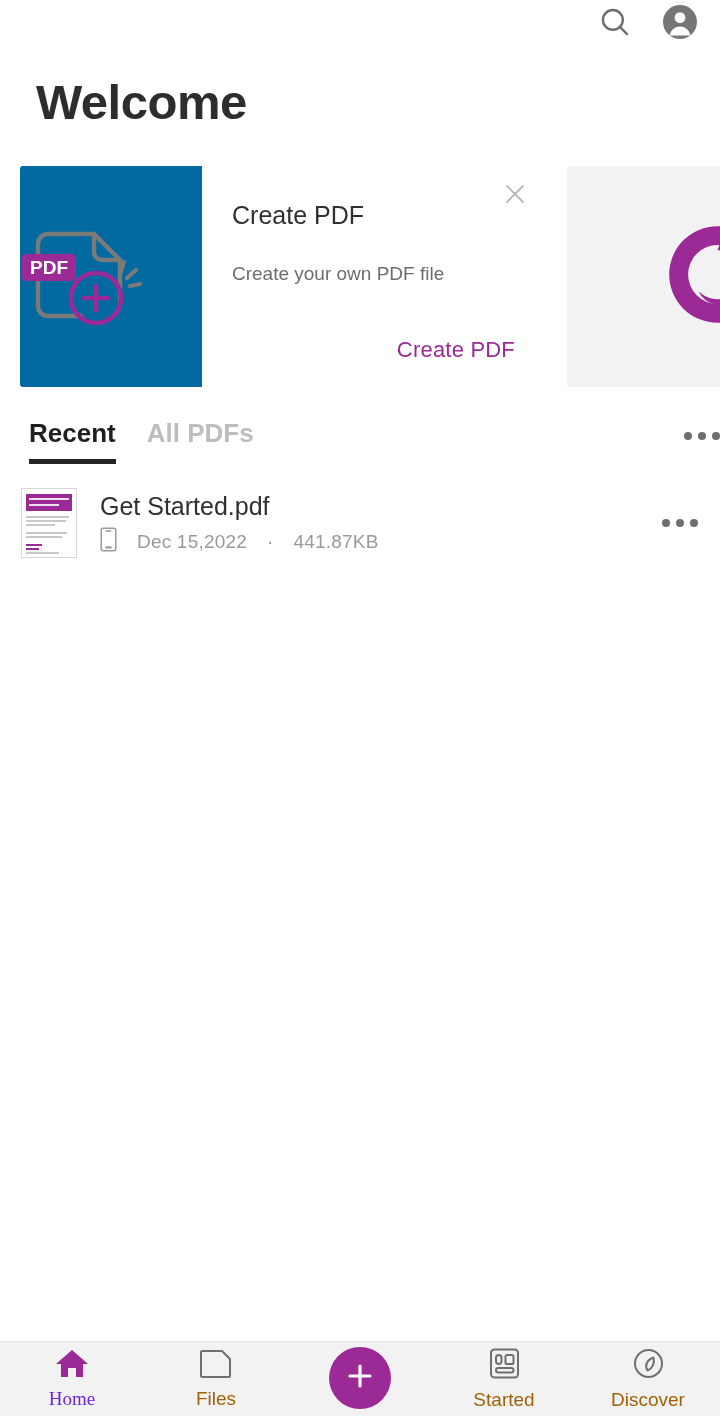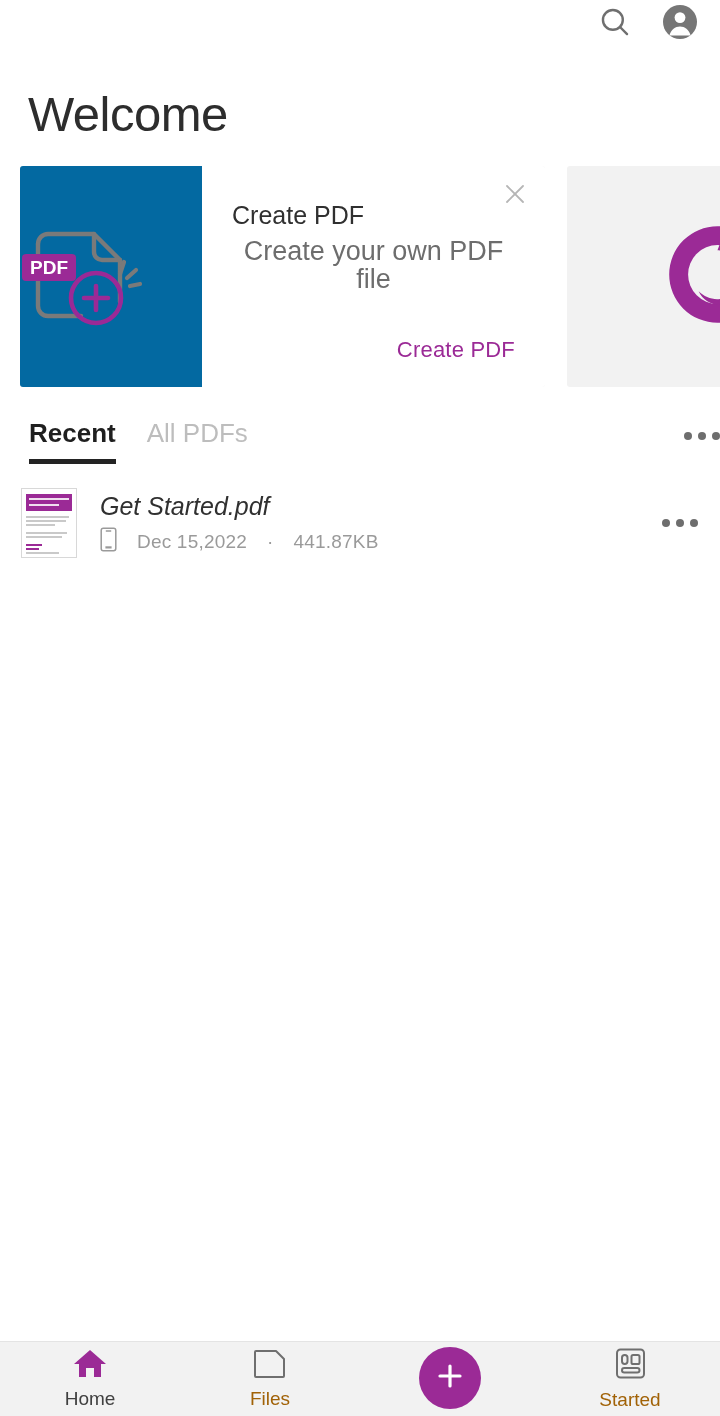--- a/index.html
+++ b/index.html
@@ -35,27 +35,26 @@
     justify-content: center;
     cursor: pointer;
   }
   .search-icon svg { display: block; }
   .avatar-icon svg { display: block; }
 
   
   .page-title {
     position: absolute;
     top: 72px;
-    left: 28px;
+    left: 36px;
     font-size: 49px;
-    font-weight: normal;
+    font-weight: bold;
     color: #2d2d2d;
     letter-spacing: -0.5px;
     line-height: 60px;
-    margin-top: 12px;
   }
 
   
   .cards-row {
     position: absolute;
     top: 166px;
     left: 20px;
     display: flex;
     gap: 22px;
   }
@@ -89,25 +88,24 @@
     flex-direction: column;
   }
 
   .card-title {
     font-size: 25px;
     color: #303030;
     line-height: 32px;
   }
 
   .card-sub {
-    font-size: 27px;
+    font-size: 19px;
     color: #6d6d6d;
-    margin-top: 6px;
+    margin-top: 29px;
     line-height: 28px;
-    text-align: center;
   }
 
   .card-cta {
     position: absolute;
     right: 30px;
     bottom: 24px;
     font-size: 22px;
     color: #9b2a96;
     cursor: pointer;
     letter-spacing: 0.2px;
@@ -145,21 +143,21 @@
     padding-left: 29px;
   }
   .tab {
     font-size: 26px;
     cursor: pointer;
     padding-bottom: 14px;
     position: relative;
     line-height: 34px;
   }
   .tab.active { color: #1f1f1f; font-weight: bold; }
-  .tab.inactive { color: #bdbdbd; font-weight: normal; margin-left: 31px; }
+  .tab.inactive { color: #bdbdbd; font-weight: bold; margin-left: 31px; }
   .tab.active::after {
     content: "";
     position: absolute;
     left: 0; right: 0; bottom: 0;
     height: 5px;
     background: #232323;
   }
   .tabs-more {
     margin-left: auto;
     display: flex;
@@ -212,21 +210,20 @@
   .thumb-band i.l2 { top: 10px; width: 30px; }
   .thumb-line { height: 1.5px; background: #c9c9c9; margin-bottom: 2.5px; }
   .thumb-gap { height: 4px; }
   .thumb-line.purple { background: #9b2a96; }
 
   .file-info { margin-left: 23px; }
   .file-name {
     font-size: 25px;
     color: #303030;
     line-height: 32px;
-    font-style: italic;
   }
   .file-meta {
     display: flex;
     align-items: center;
     margin-top: 5px;
     gap: 20px;
   }
   .file-meta-text {
     font-size: 19px;
     color: #9a9a9a;
@@ -260,21 +257,21 @@
     align-items: center;
     justify-content: center;
     gap: 5px;
     cursor: pointer;
   }
   .nav-label {
     font-size: 19px;
     color: #a16207;
     line-height: 22px;
   }
-  .nav-item.active .nav-label { color: #404040; }
+  .nav-item.active .nav-label { color: #6d28d9; font-family: Liberation Serif, serif; }
   .nav-fab-wrap {
     flex: 1;
     height: 100%;
     display: flex;
     align-items: center;
     justify-content: center;
   }
   .fab {
     width: 62px;
     height: 62px;
@@ -445,13 +442,22 @@
       <svg width="33" height="33" viewBox="0 0 33 33" fill="none" stroke="#6f6f6f" stroke-width="2">
         <rect x="3" y="2.5" width="27" height="28" rx="3.5"></rect>
         <rect x="8" y="8" width="5.5" height="9" rx="2.7"></rect>
         <rect x="17.5" y="8" width="8" height="9" rx="1.6"></rect>
         <rect x="8" y="21" width="17.5" height="4.6" rx="2.3"></rect>
       </svg>
     </span>
     <span class="nav-label">Started</span>
   </div>
 
+  <div class="nav-item">
+    <span>
+      <svg width="33" height="33" viewBox="0 0 33 33" fill="none" stroke="#6f6f6f" stroke-width="2">
+        <circle cx="16.5" cy="16.5" r="13.5"></circle>
+        <path d="M21.5 10.5 C23 16 20.5 21.5 15.5 23.5 C12.5 19 14.5 13 21.5 10.5 Z" stroke-linejoin="round"></path>
+      </svg>
+    </span>
+    <span class="nav-label">Discover</span>
+  </div>
 </div>
 
 </body></html>

